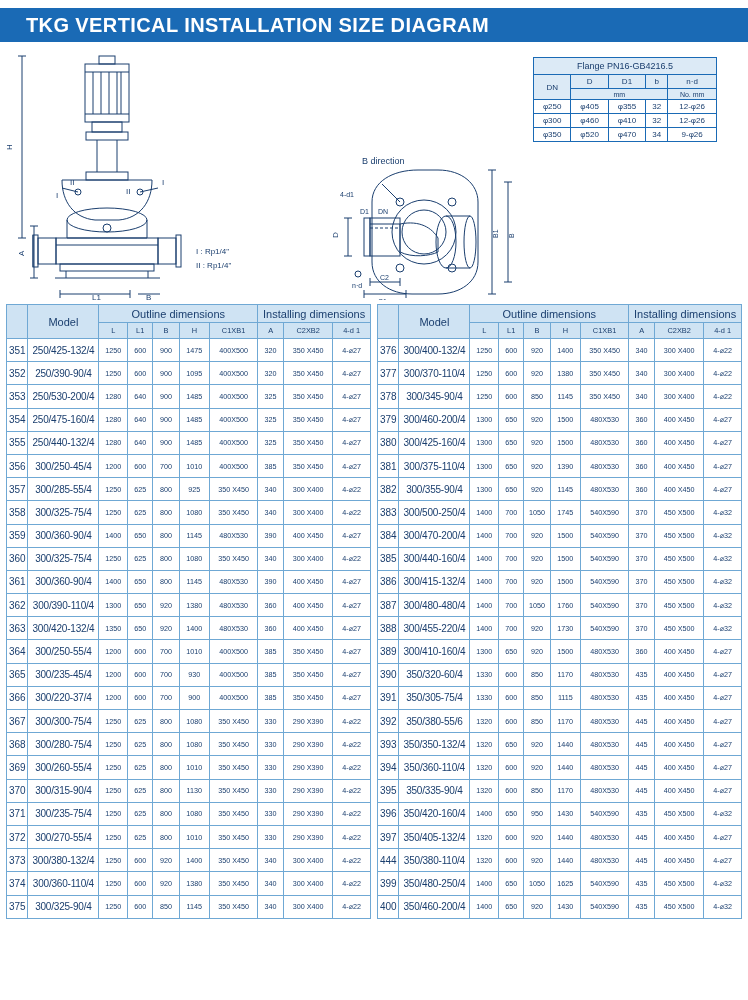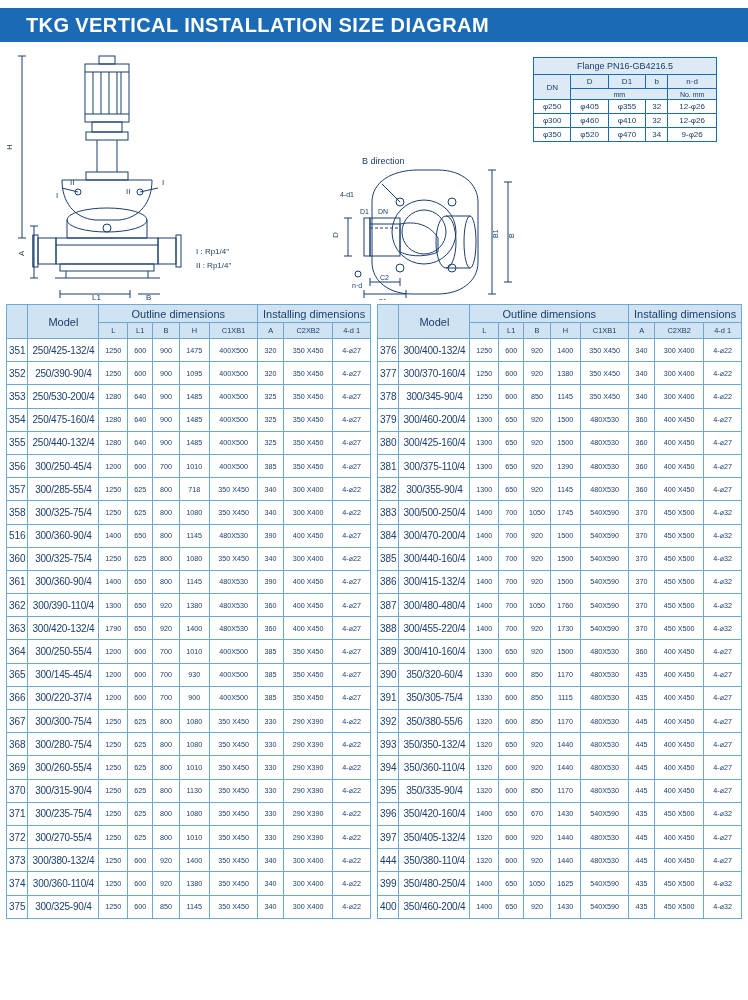--- a/index.html
+++ b/index.html
@@ -379,40 +379,40 @@
             <td>385</td>
             <td>350 X450</td>
             <td>4-⌀27</td>
           </tr>
           <tr>
             <td class="no">357</td>
             <td class="model">300/285-55/4</td>
             <td>1250</td>
             <td>625</td>
             <td>800</td>
-            <td>718</td>
+            <td>925</td>
             <td>350 X450</td>
             <td>340</td>
             <td>300 X400</td>
             <td>4-⌀22</td>
           </tr>
           <tr>
             <td class="no">358</td>
             <td class="model">300/325-75/4</td>
             <td>1250</td>
             <td>625</td>
             <td>800</td>
             <td>1080</td>
             <td>350 X450</td>
             <td>340</td>
             <td>300 X400</td>
             <td>4-⌀22</td>
           </tr>
           <tr>
-            <td class="no">516</td>
+            <td class="no">359</td>
             <td class="model">300/360-90/4</td>
             <td>1400</td>
             <td>650</td>
             <td>800</td>
             <td>1145</td>
             <td>480X530</td>
             <td>390</td>
             <td>400 X450</td>
             <td>4-⌀27</td>
           </tr>
@@ -448,21 +448,21 @@
             <td>920</td>
             <td>1380</td>
             <td>480X530</td>
             <td>360</td>
             <td>400 X450</td>
             <td>4-⌀27</td>
           </tr>
           <tr>
             <td class="no">363</td>
             <td class="model">300/420-132/4</td>
-            <td>1790</td>
+            <td>1350</td>
             <td>650</td>
             <td>920</td>
             <td>1400</td>
             <td>480X530</td>
             <td>360</td>
             <td>400 X450</td>
             <td>4-⌀27</td>
           </tr>
           <tr>
             <td class="no">364</td>
@@ -471,21 +471,21 @@
             <td>600</td>
             <td>700</td>
             <td>1010</td>
             <td>400X500</td>
             <td>385</td>
             <td>350 X450</td>
             <td>4-⌀27</td>
           </tr>
           <tr>
             <td class="no">365</td>
-            <td class="model">300/145-45/4</td>
+            <td class="model">300/235-45/4</td>
             <td>1200</td>
             <td>600</td>
             <td>700</td>
             <td>930</td>
             <td>400X500</td>
             <td>385</td>
             <td>350 X450</td>
             <td>4-⌀27</td>
           </tr>
           <tr>
@@ -650,21 +650,21 @@
             <td>600</td>
             <td>920</td>
             <td>1400</td>
             <td>350 X450</td>
             <td>340</td>
             <td>300 X400</td>
             <td>4-⌀22</td>
           </tr>
           <tr>
             <td class="no">377</td>
-            <td class="model">300/370-160/4</td>
+            <td class="model">300/370-110/4</td>
             <td>1250</td>
             <td>600</td>
             <td>920</td>
             <td>1380</td>
             <td>350 X450</td>
             <td>340</td>
             <td>300 X400</td>
             <td>4-⌀22</td>
           </tr>
           <tr>
@@ -881,21 +881,21 @@
             <td>480X530</td>
             <td>445</td>
             <td>400 X450</td>
             <td>4-⌀27</td>
           </tr>
           <tr>
             <td class="no">396</td>
             <td class="model">350/420-160/4</td>
             <td>1400</td>
             <td>650</td>
-            <td>670</td>
+            <td>950</td>
             <td>1430</td>
             <td>540X590</td>
             <td>435</td>
             <td>450 X500</td>
             <td>4-⌀32</td>
           </tr>
           <tr>
             <td class="no">397</td>
             <td class="model">350/405-132/4</td>
             <td>1320</td>

